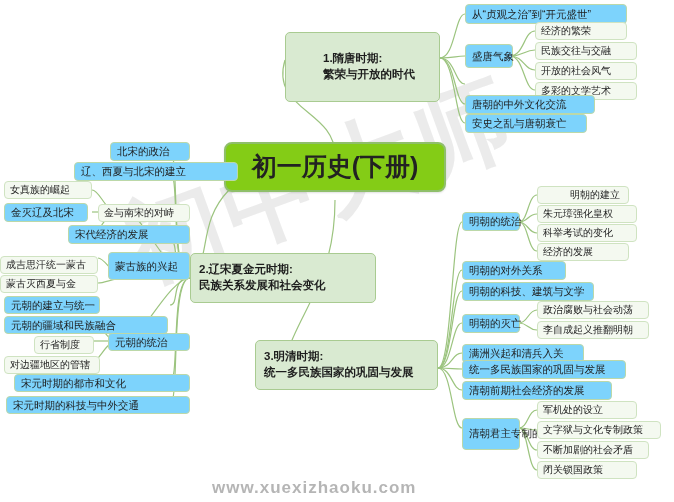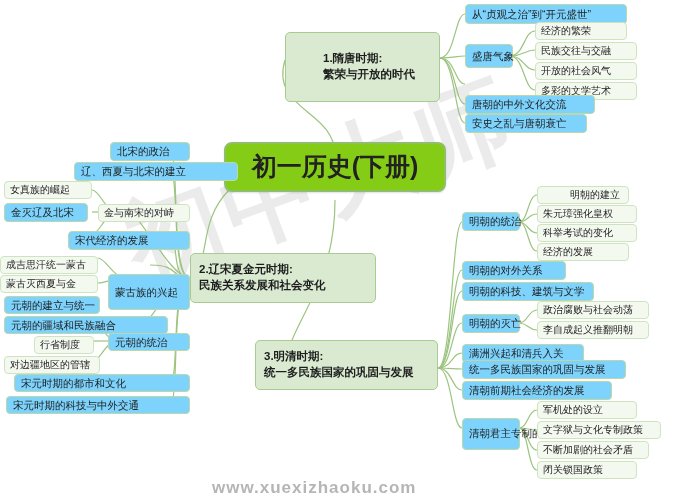--- a/index.html
+++ b/index.html
@@ -184,23 +184,23 @@
   <div class="node leaf-node" style="left:535px; top:62px; width:102px; height:18px;">开放的社会风气</div>
   <div class="node leaf-node" style="left:535px; top:82px; width:102px; height:18px;">多彩的文学艺术</div>
   <div class="node sub-node" style="left:465px; top:95px; width:130px; height:19px;">唐朝的中外文化交流</div>
   <div class="node sub-node" style="left:465px; top:114px; width:122px; height:19px;">安史之乱与唐朝衰亡</div>
 
   <div class="node sub-node" style="left:110px; top:142px; width:80px; height:19px;">北宋的政治</div>
   <div class="node sub-node" style="left:26px; top:162px; width:164px; height:19px;margin-left:48px;">辽、西夏与北宋的建立</div>
   <div class="node leaf-node" style="left:4px; top:181px; width:88px; height:18px;">女真族的崛起</div>
   <div class="node sub-node" style="left:4px; top:203px; width:84px; height:19px;">金灭辽及北宋</div>
   <div class="node leaf-node" style="left:98px; top:204px; width:92px; height:18px;">金与南宋的对峙</div>
-  <div class="node sub-node" style="left:68px; top:231px; width:122px; height:19px;">宋代经济的发展</div>
+  <div class="node sub-node" style="left:68px; top:225px; width:122px; height:19px;">宋代经济的发展</div>
   <div class="node leaf-node" style="left:0px; top:256px; width:98px; height:18px;">成吉思汗统一蒙古</div>
-  <div class="node sub-node" style="left:108px; top:252px; width:82px; height:36px;margin-top:22px;">蒙古族的兴起</div>
+  <div class="node sub-node" style="left:108px; top:252px; width:82px; height:28px;">蒙古族的兴起</div>
   <div class="node leaf-node" style="left:0px; top:275px; width:98px; height:18px;">蒙古灭西夏与金</div>
   <div class="node sub-node" style="left:4px; top:296px; width:96px; height:18px;">元朝的建立与统一</div>
   <div class="node sub-node" style="left:4px; top:316px; width:164px; height:18px;text-align:center;">元朝的疆域和民族融合</div>
   <div class="node leaf-node" style="left:34px; top:336px; width:60px; height:18px;">行省制度</div>
   <div class="node sub-node" style="left:108px; top:333px; width:82px; height:18px;">元朝的统治</div>
   <div class="node leaf-node" style="left:4px; top:356px; width:96px; height:18px;">对边疆地区的管辖</div>
   <div class="node sub-node" style="left:14px; top:374px; width:176px; height:18px;">宋元时期的都市和文化</div>
   <div class="node sub-node" style="left:6px; top:396px; width:184px; height:18px;">宋元时期的科技与中外交通</div>
 
   <div class="node sub-node" style="left:462px; top:212px; width:58px; height:19px;">明朝的统治</div>

